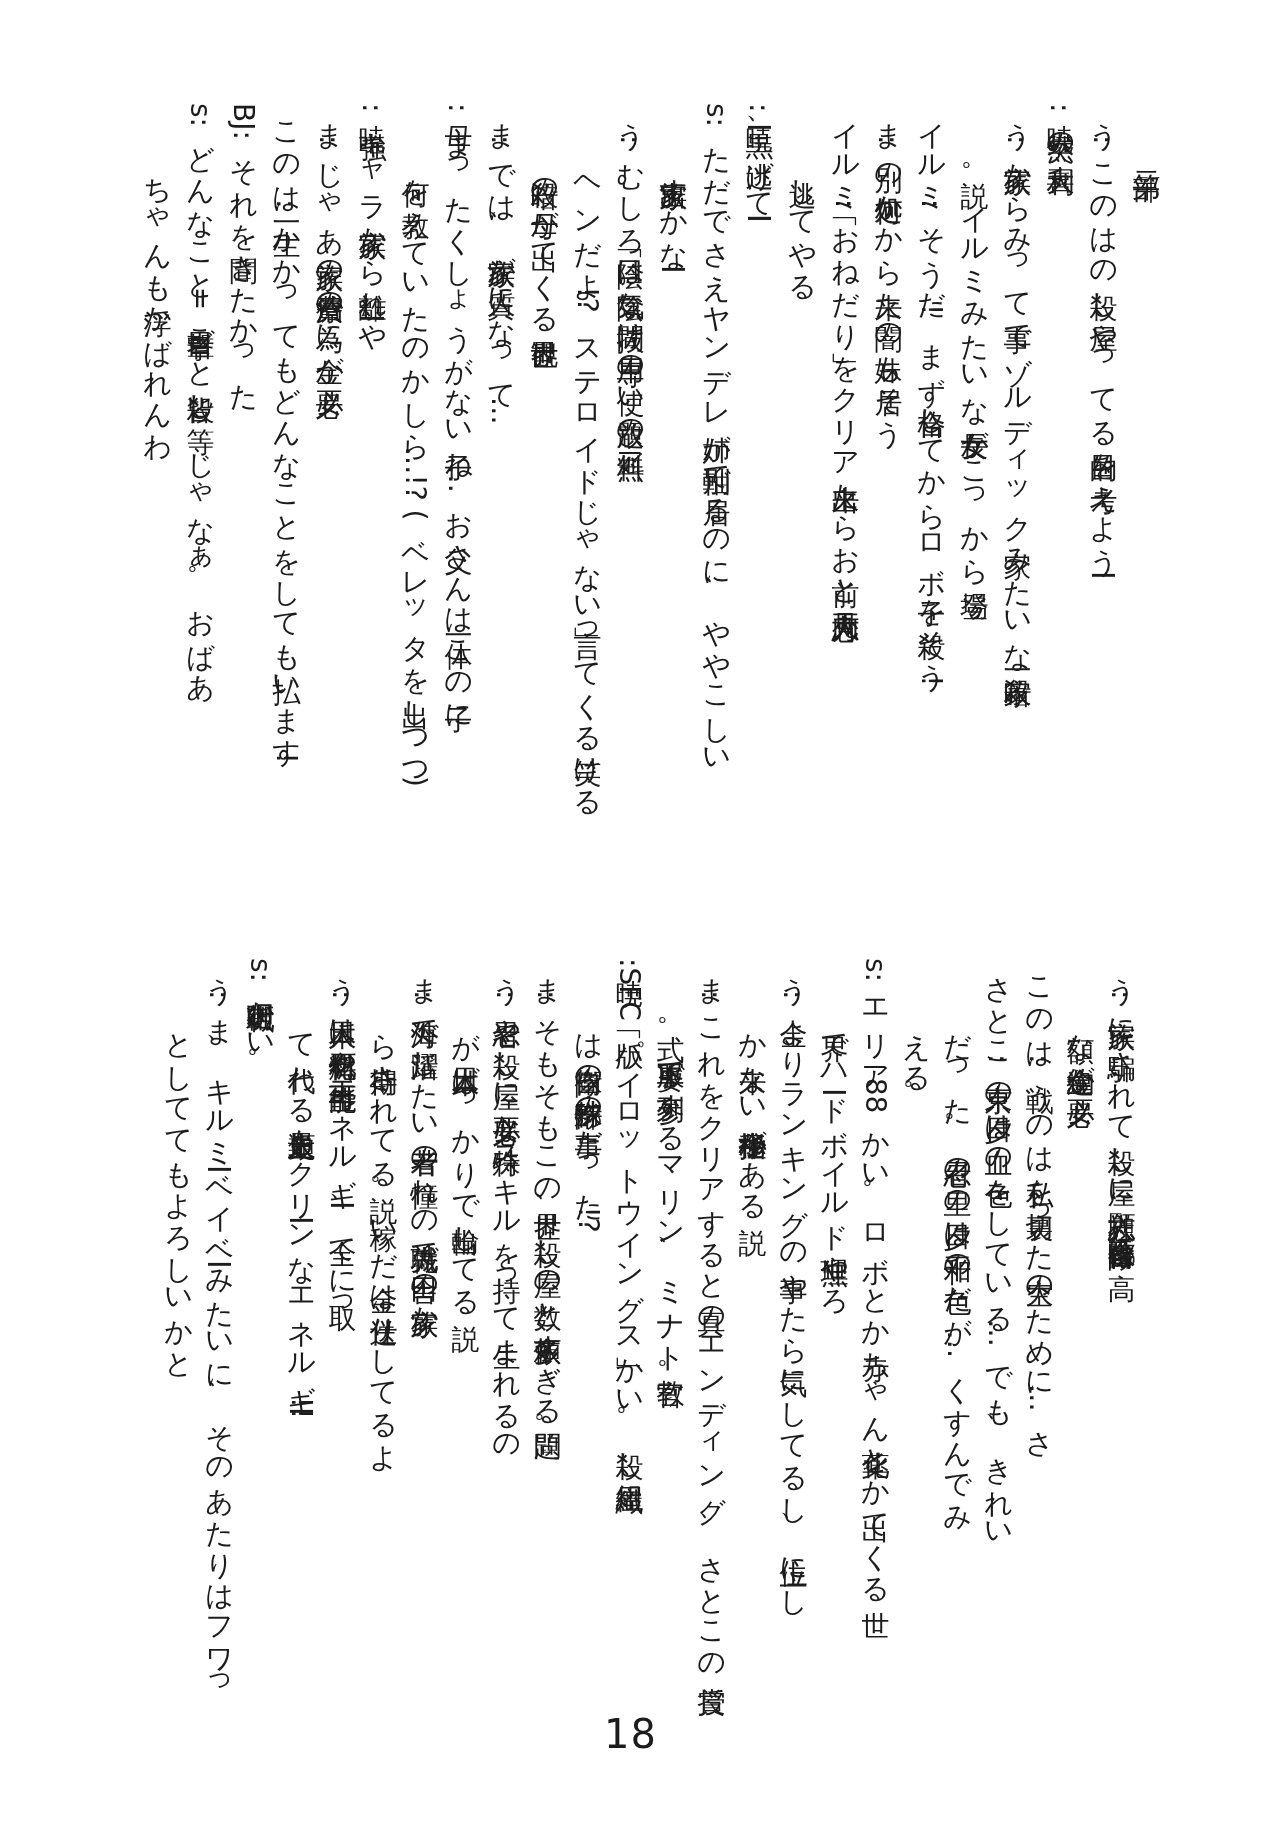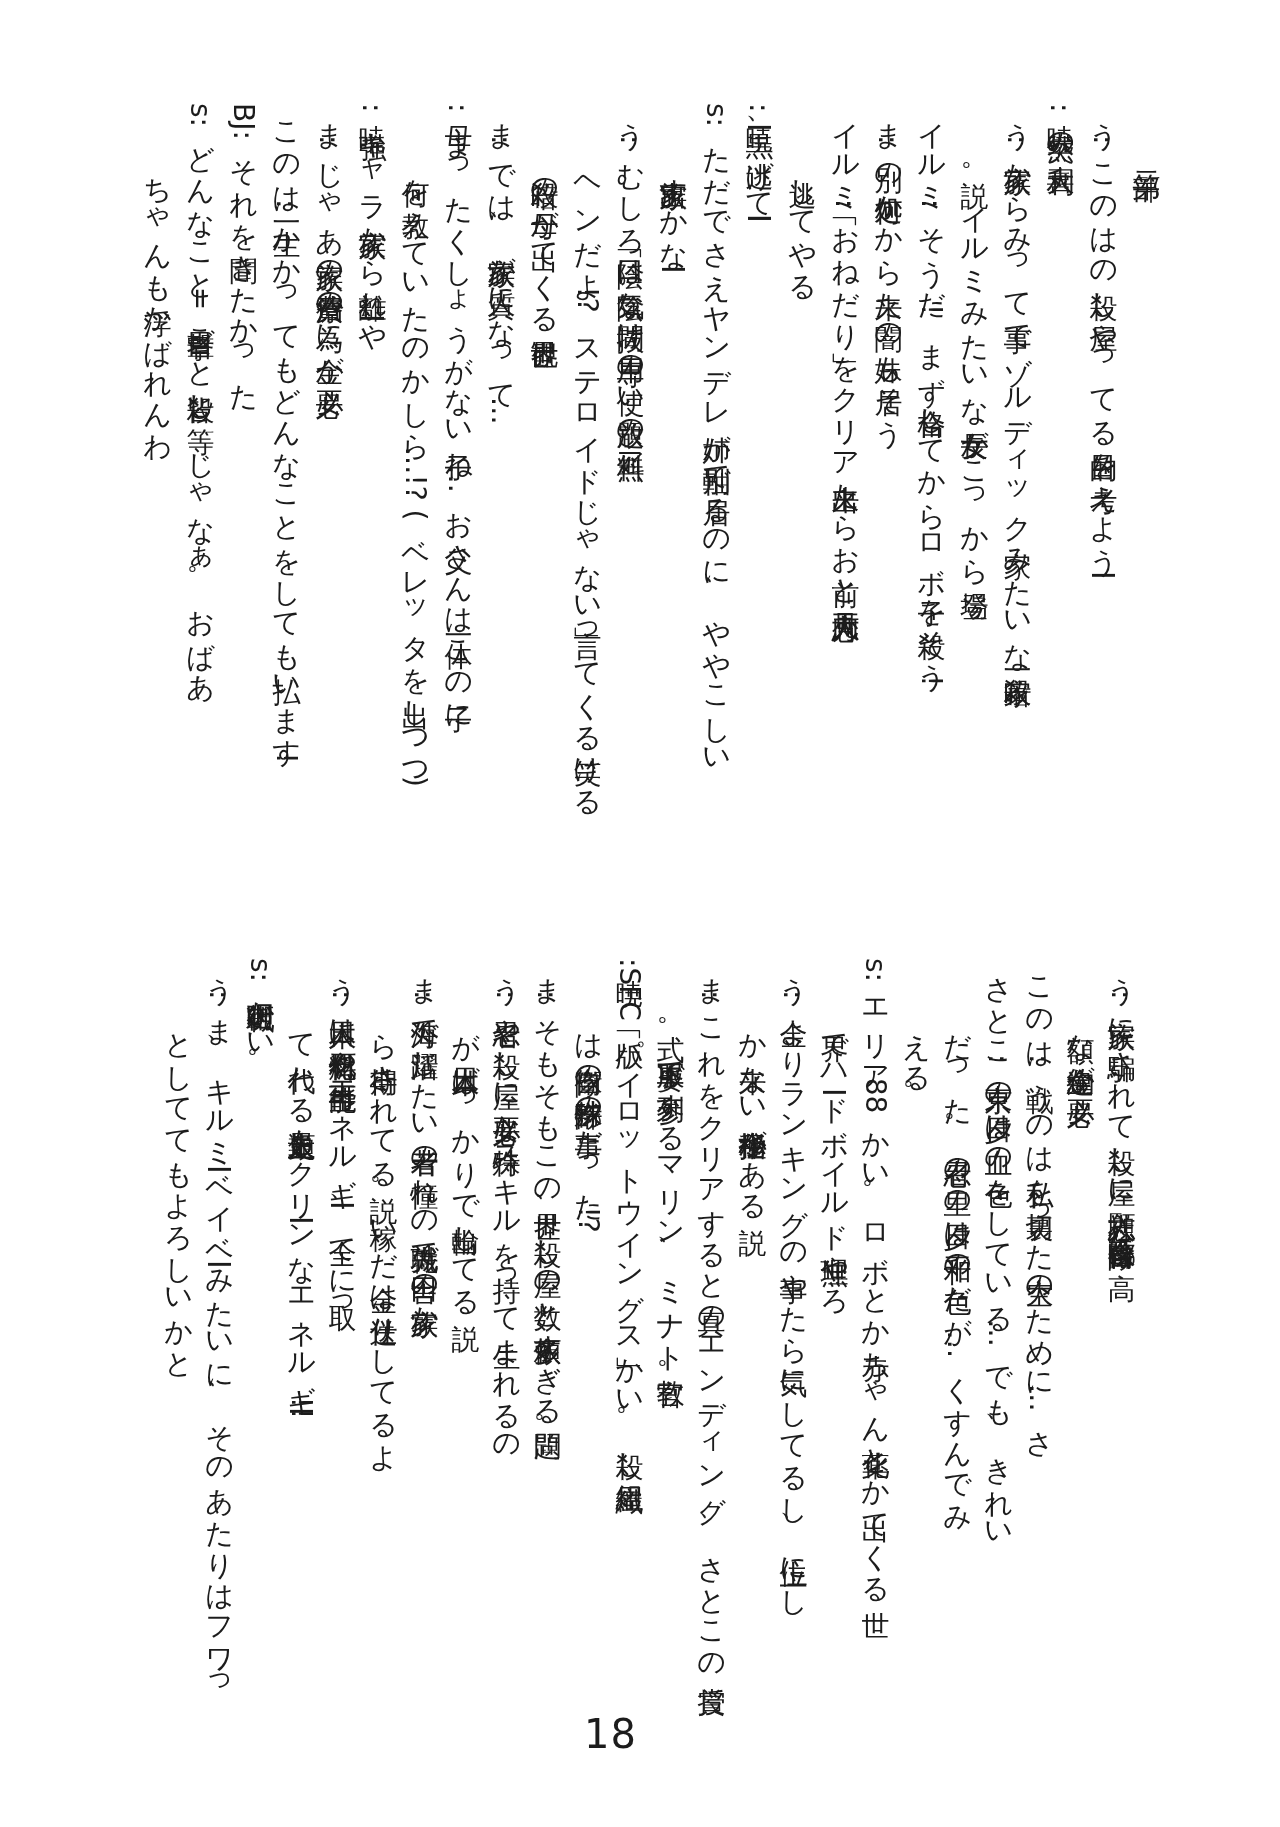--- a/index.html
+++ b/index.html
@@ -38,21 +38,21 @@
     top: 958px;
     right: 138px;
     height: 800px;
   }
   .block-bottom .col { line-height: 41px; }
   .indent-heading { padding-top: 48px; }
   .indent-cont { padding-top: 56px; }
   .page-number {
     position: absolute;
     top: 1711px;
-    left: 584px;
+    left: 604px;
     font-size: 40px;
     letter-spacing: 1px;
   }
 </style>
 </head>
 <body style="background: rgb(255, 255, 255); color: rgb(28, 28, 28);">
 
 <div class="page">
   <div class="vblock block-top">
       <div class="col indent-heading">第二部</div>

